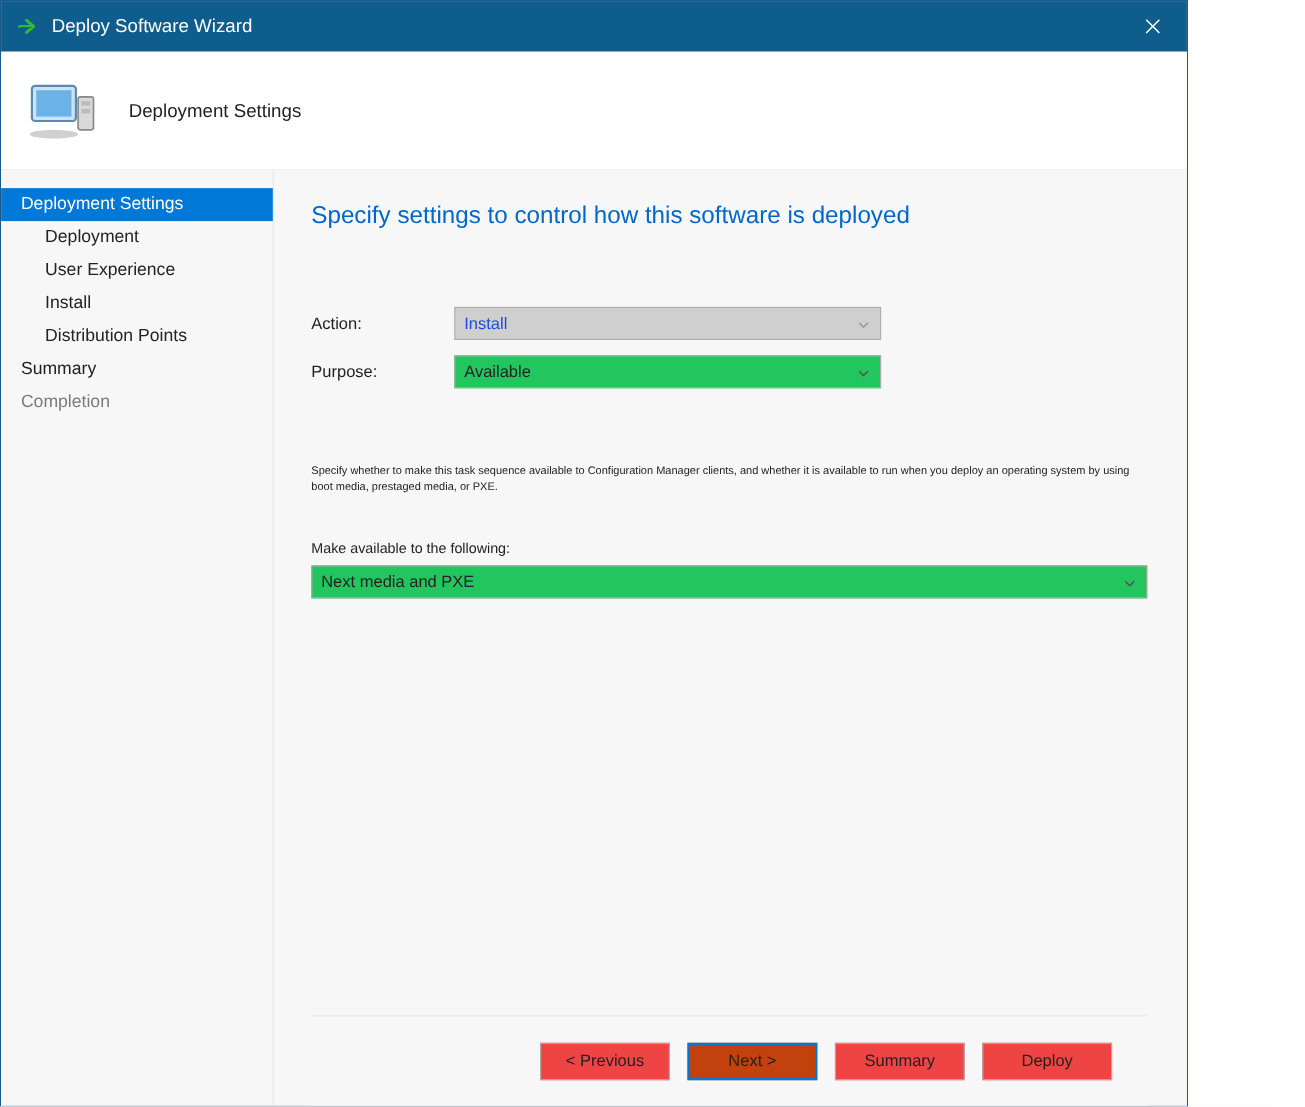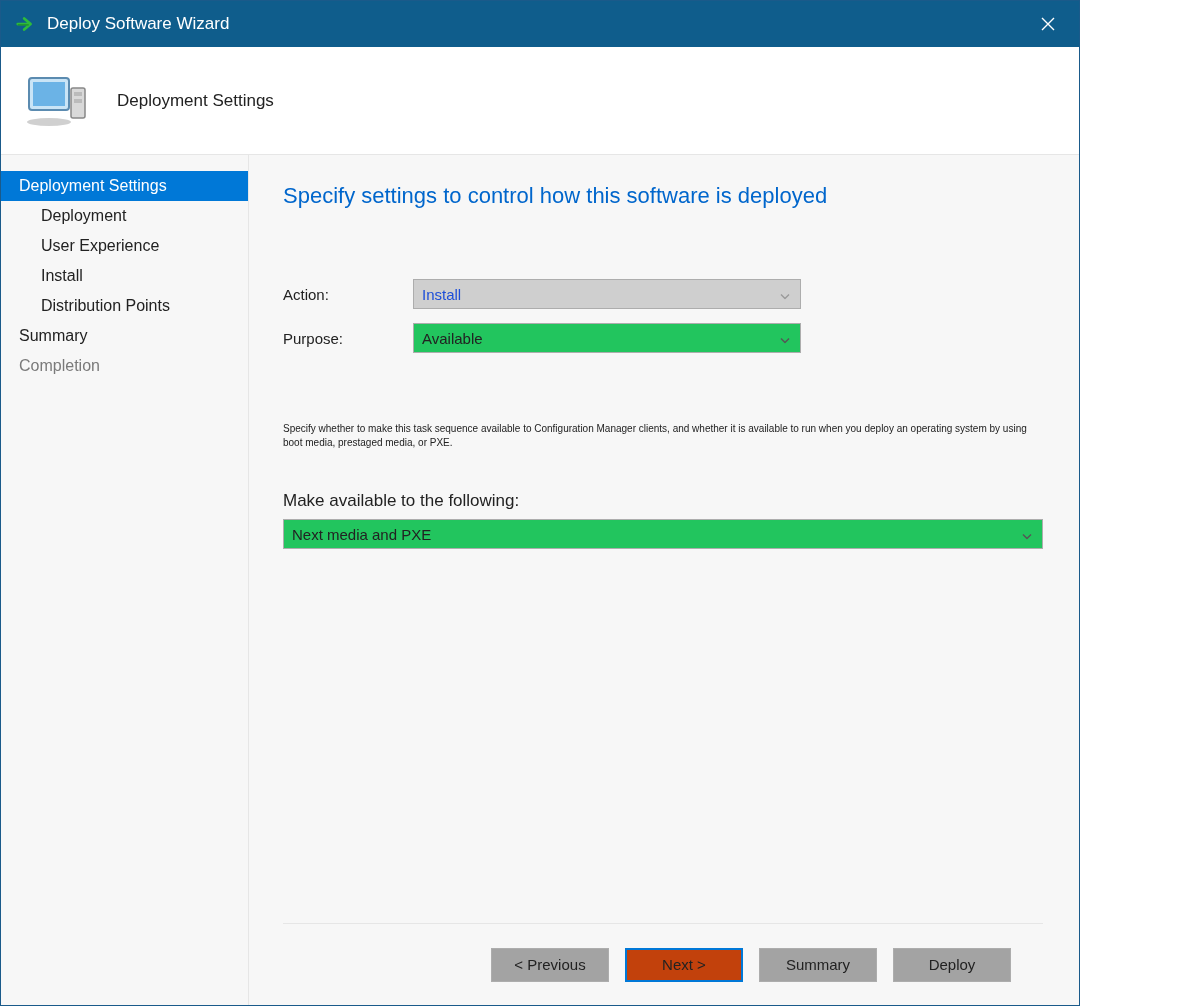--- a/index.html
+++ b/index.html
@@ -137,37 +137,37 @@
   .description {
     margin-top: 55px;
     font-size: 10px;
     line-height: 1.35;
     color: #222;
     max-width: 840px;
   }
   .sub-label {
     margin-top: 42px;
     margin-bottom: 8px;
-    font-size: 17px;
+    font-size: 13px;
   }
   .spacer-flex { flex: 1; }
   .button-bar {
     height: 82px;
     border-top: 1px solid #e6e6e6;
     background: #f7f7f7;
     display: flex;
     align-items: center;
     justify-content: flex-end;
     padding-right: 32px;
     gap: 16px;
   }
   .btn {
     min-width: 118px;
     height: 34px;
-    background: #a3a3a3;
+    background: #ef4444;
     border: 1px solid #adadad;
     font-size: 15px;
     color: #222;
     cursor: pointer;
     display: flex;
     align-items: center;
     justify-content: center;
     padding: 0 16px;
   }
   .btn.default {

